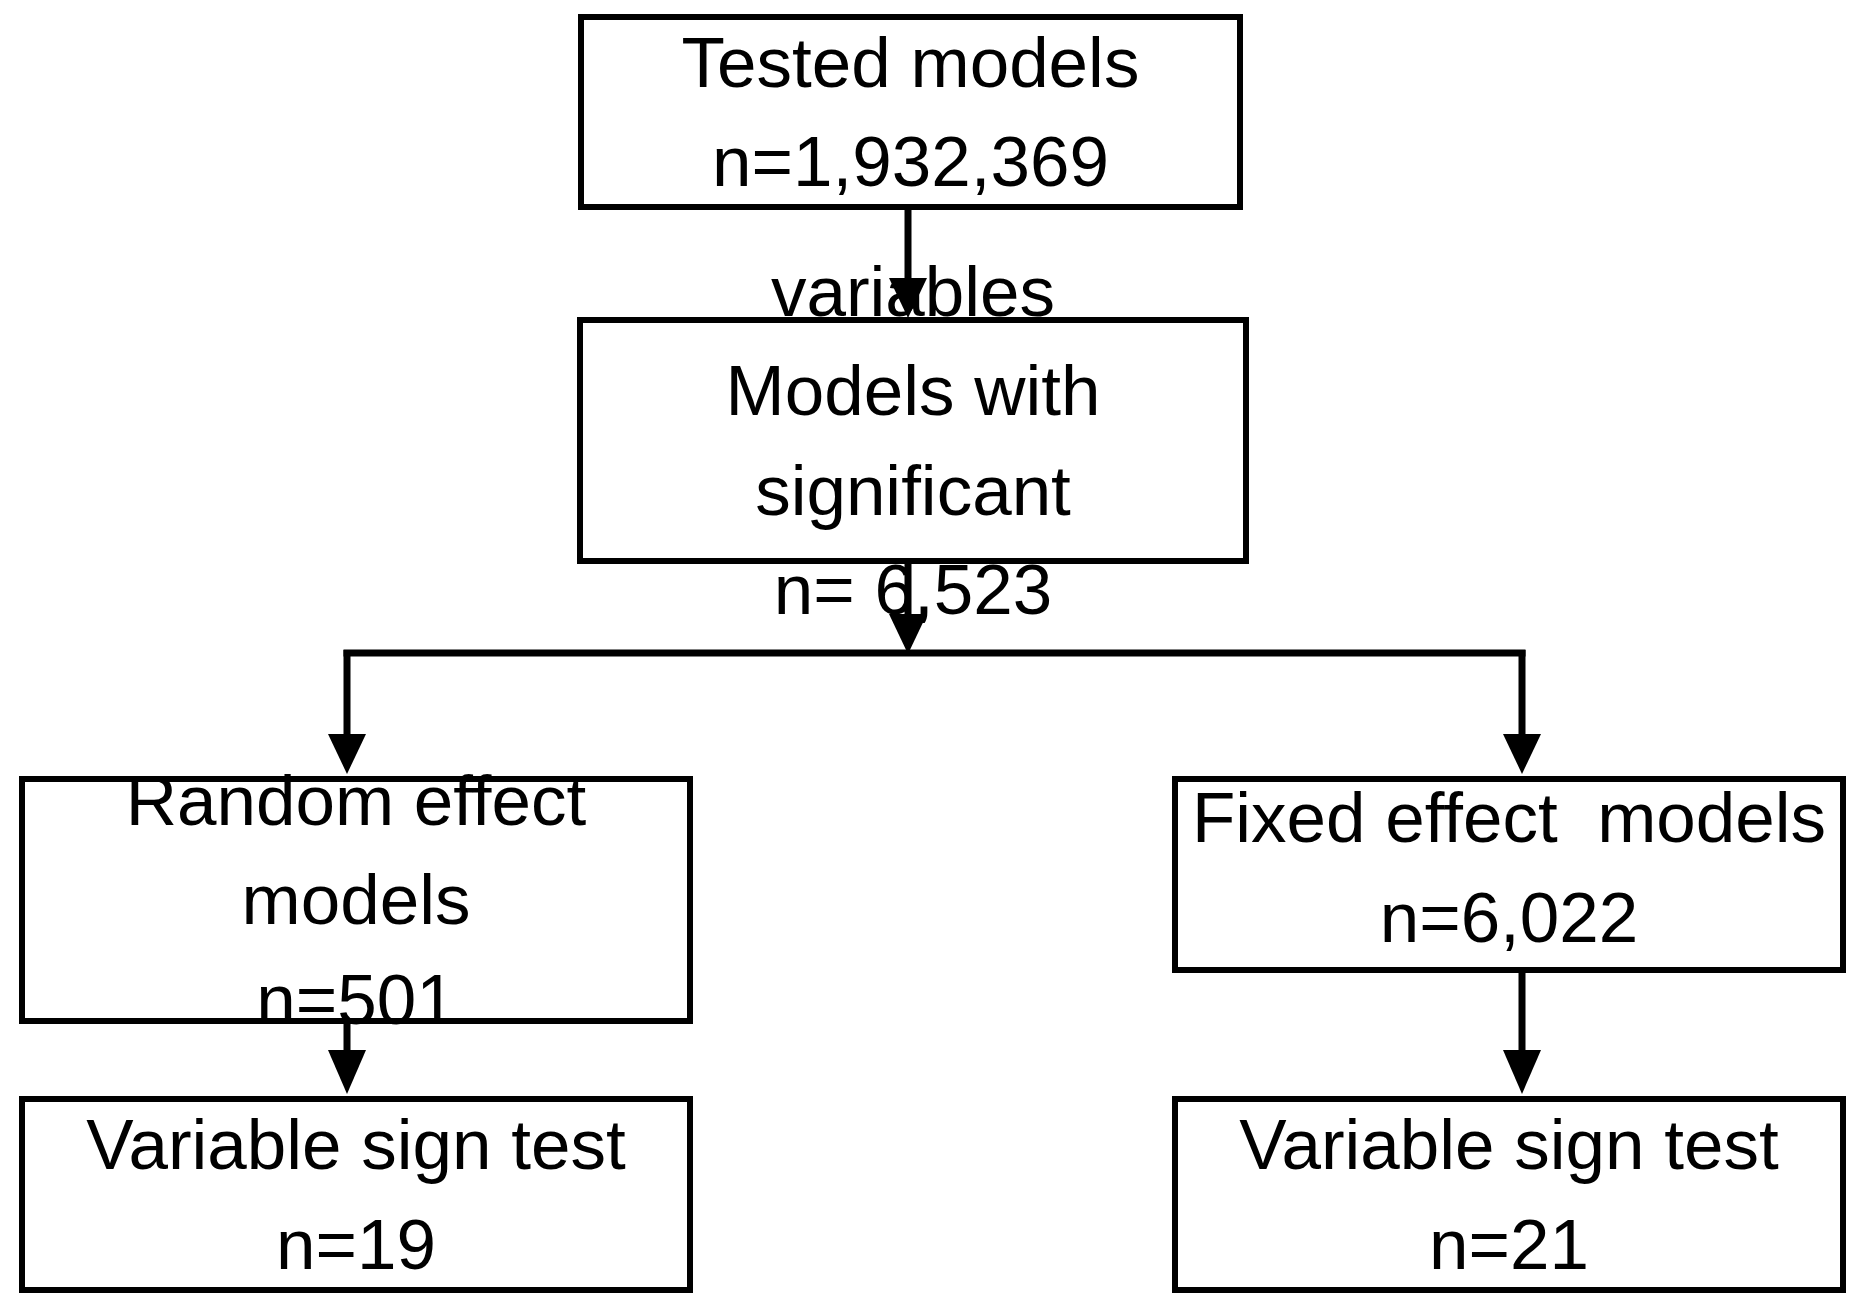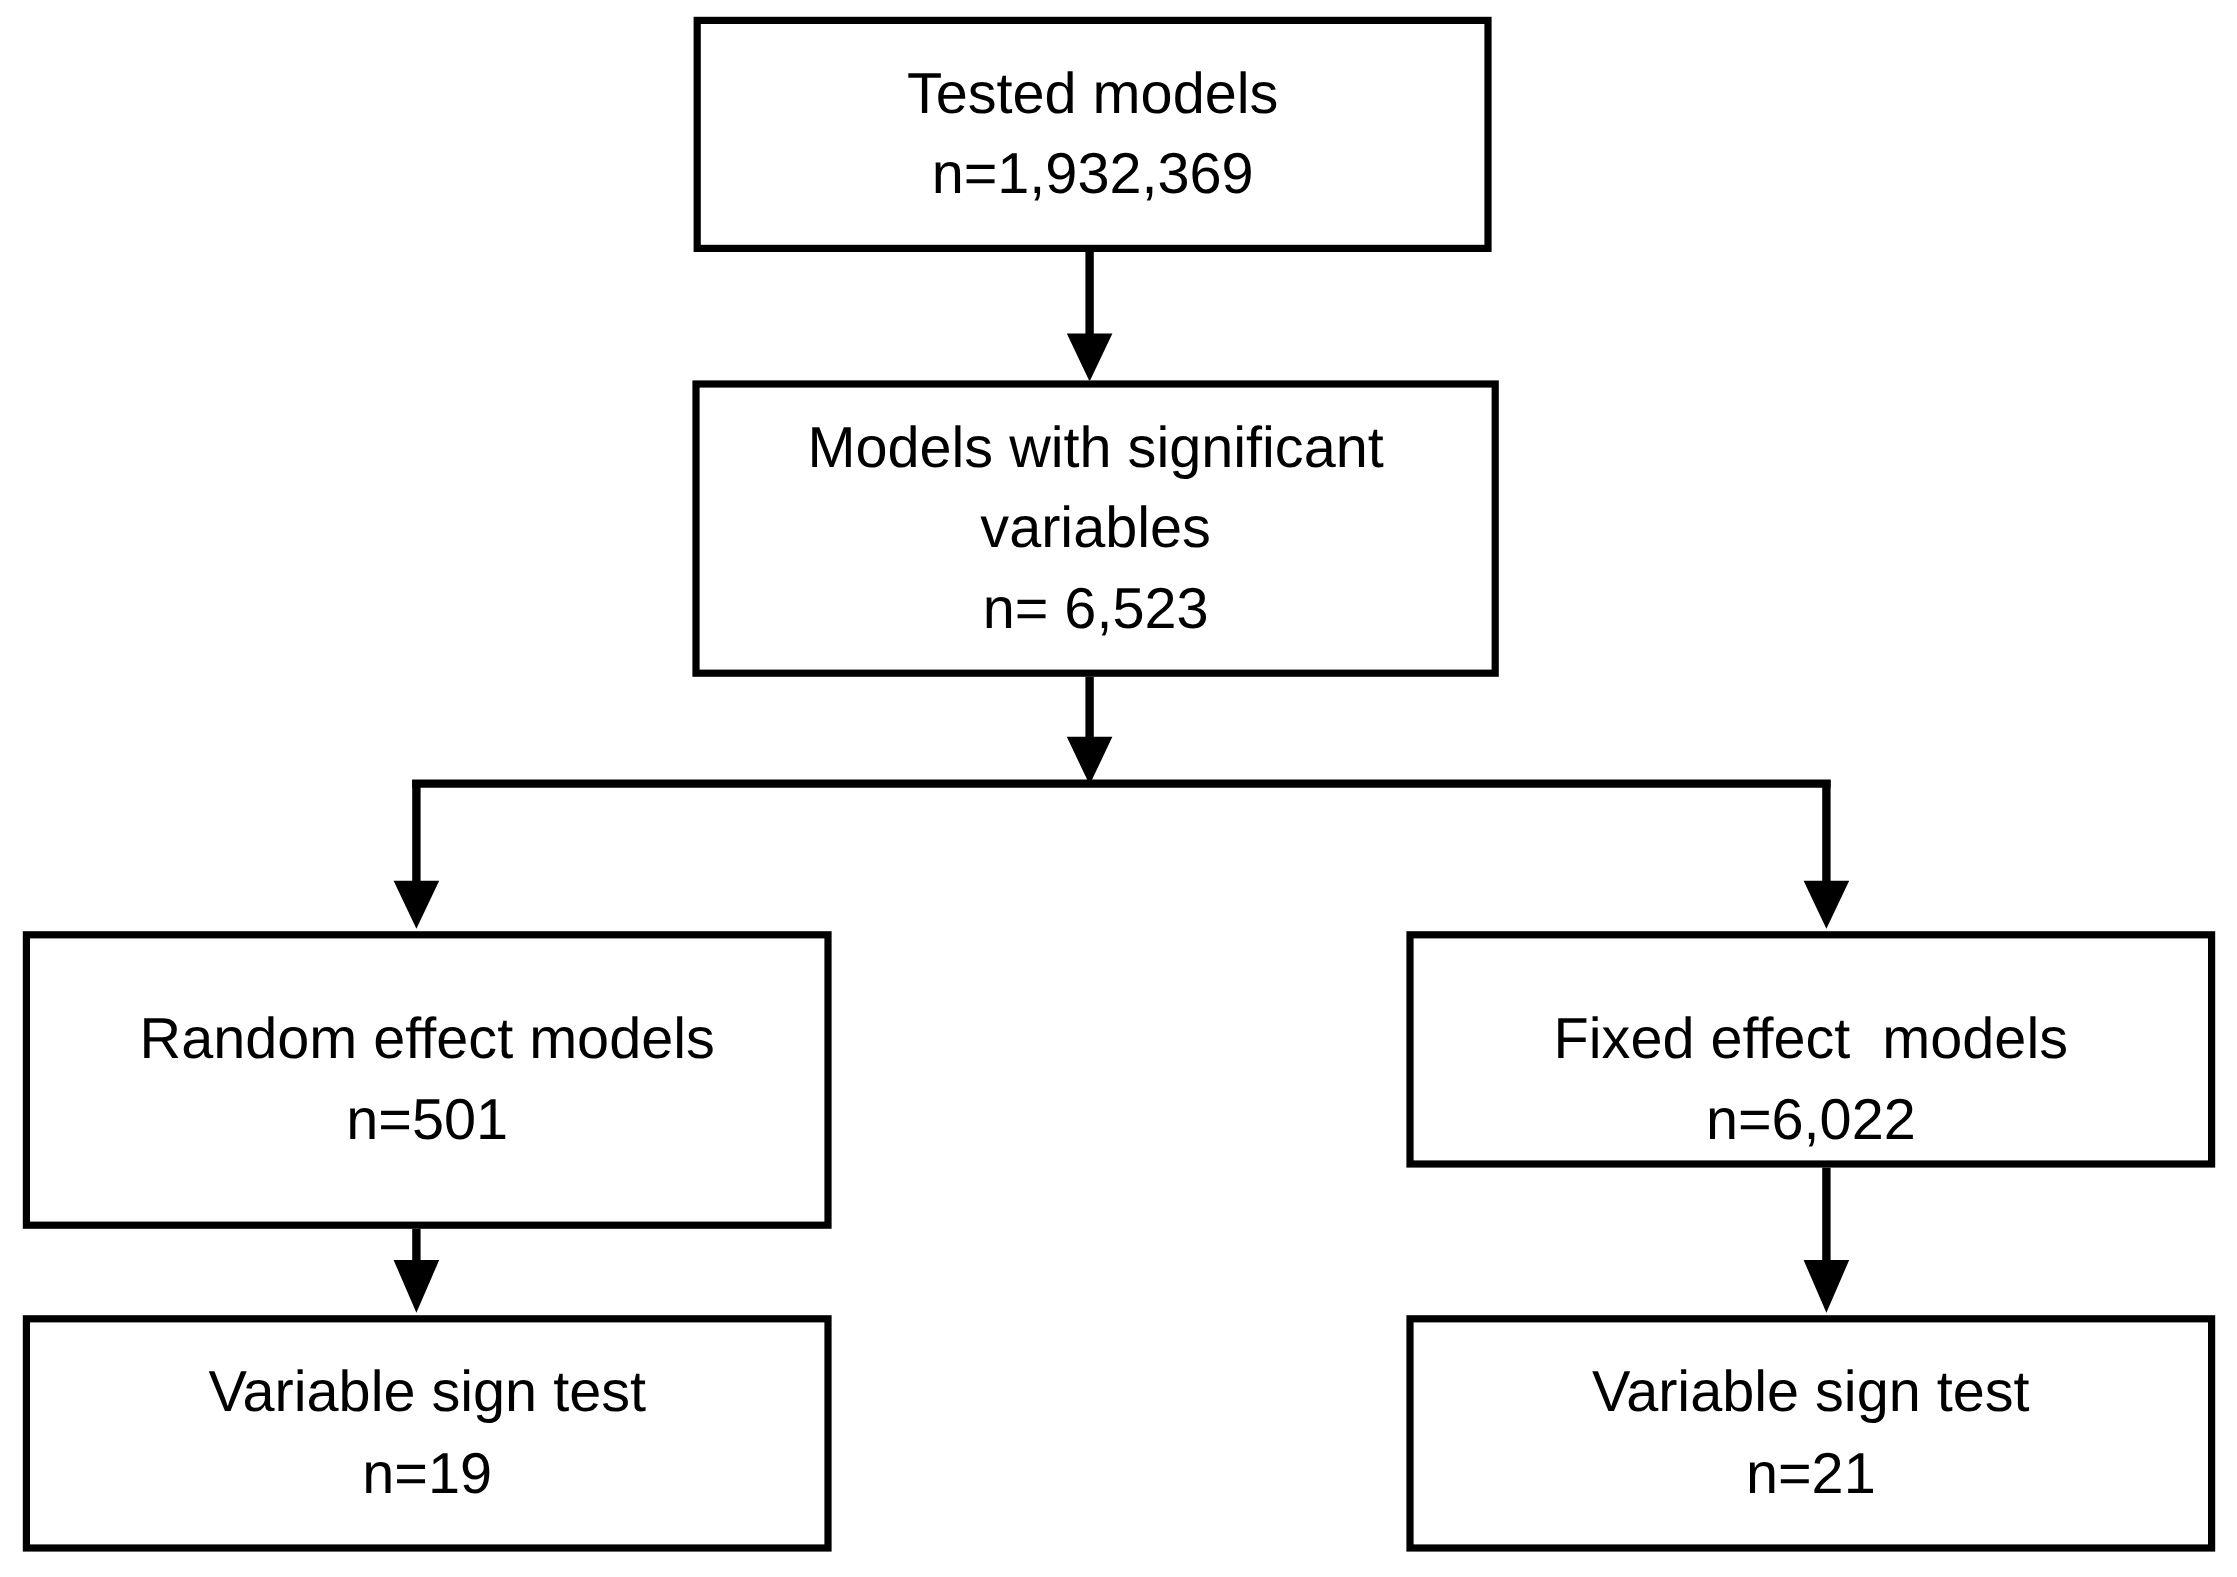--- a/index.html
+++ b/index.html
@@ -34,21 +34,21 @@
   .box {
     position: absolute;
     box-sizing: border-box;
     border: 6px solid #000000;
     background: #ffffff;
     display: flex;
     flex-direction: column;
     justify-content: center;
     align-items: center;
     text-align: center;
-    font-size: 48px;
+    font-size: 71px;
     line-height: 1.4;
   }
   .box .line {
     white-space: pre-wrap;
   }
   #box-tested      { left: 578px;  top: 14px;   width: 665px; height: 196px; }
   #box-significant { left: 577px;  top: 317px;  width: 672px; height: 247px; }
   #box-random      { left: 19px;   top: 776px;  width: 674px; height: 248px; }
   #box-fixed       { left: 1172px; top: 776px;  width: 674px; height: 197px; justify-content: flex-end; }
   #box-random-test { left: 19px;   top: 1096px; width: 674px; height: 197px; }
@@ -95,22 +95,22 @@
       <polygon points="1503,1050 1541,1050 1522,1094"></polygon>
     </g>
   </svg>
 
   <div class="box" id="box-tested">
     <div class="line">Tested models</div>
     <div class="line">n=1,932,369</div>
   </div>
 
   <div class="box" id="box-significant">
+    <div class="line">variables</div>
     <div class="line">Models with significant</div>
-    <div class="line">variables</div>
     <div class="line">n= 6,523</div>
   </div>
 
   <div class="box" id="box-random">
     <div class="line">Random effect models</div>
     <div class="line">n=501</div>
   </div>
 
   <div class="box" id="box-fixed">
     <div class="line">Fixed effect  models</div>

